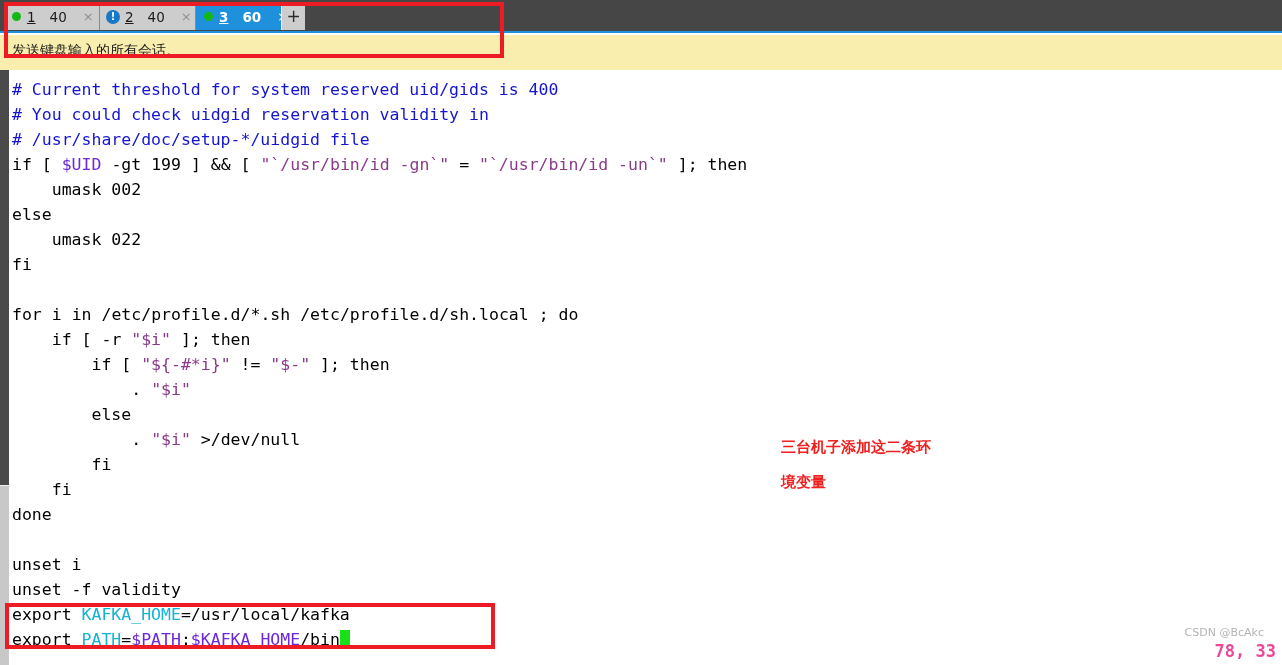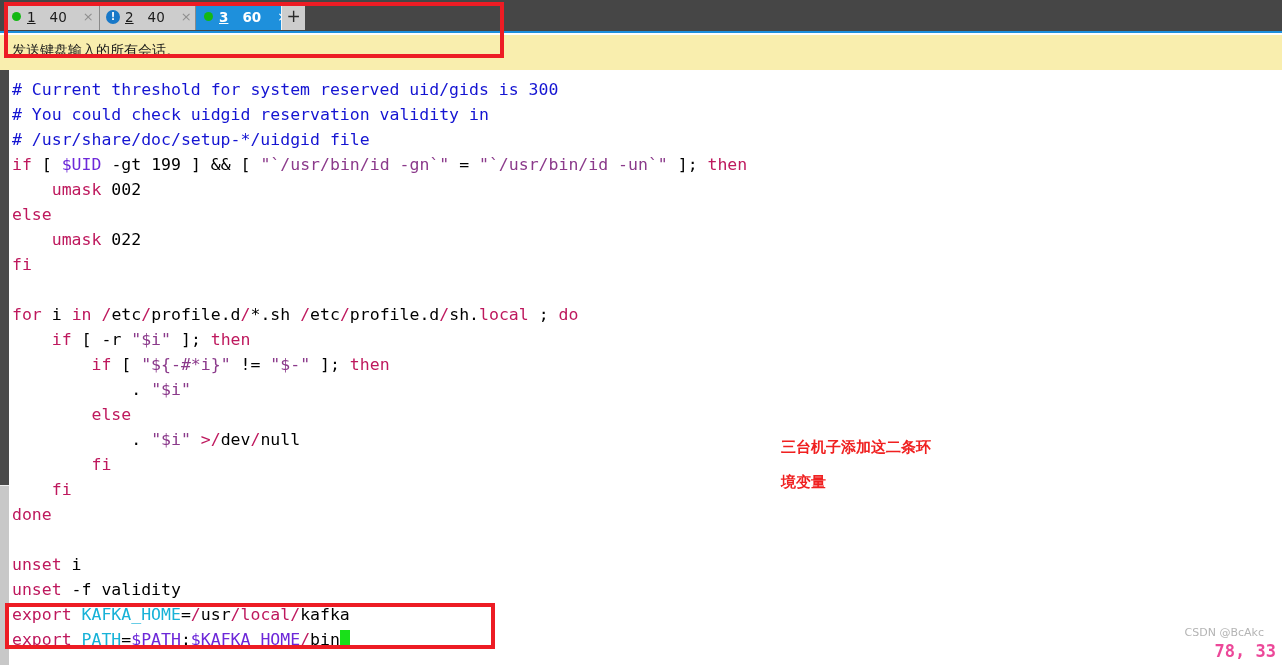--- a/index.html
+++ b/index.html
@@ -97,21 +97,21 @@
   }
   #code{
     position:absolute;left:12px;top:7px;
     font-family:"DejaVu Sans Mono","Liberation Mono",monospace;
     font-size:16.5px;
     line-height:25px;
     white-space:pre;
     color:#000000;
   }
   .cm{color:#1414d2;}        
-  .kw{color:#be185d;}        
+  .kw{color:#000000;}        
   .var{color:#6d28d9;}       
   .str{color:#8b3a8b;}       
   .pl{color:#000000;}        
   .cy{color:#17b2d8;margin-top:13px;}        
   .cursor{
     background:#19e019;color:#000000;
   }
 
   
   .redbox{
@@ -174,21 +174,21 @@
 </div>
 
 <div id="notice">
   <div class="ntext">发送键盘输入的所有会话。</div>
 </div>
 
 <div id="term">
   <div id="scrolltrack">
     <div id="scrollthumb"></div>
   </div>
-  <div id="code"><span class="cm"># Current threshold for system reserved uid/gids is 300</span>
+  <div id="code"><span class="cm"># Current threshold for system reserved uid/gids is 400</span>
 <span class="cm"># You could check uidgid reservation validity in</span>
 <span class="cm"># /usr/share/doc/setup-*/uidgid file</span>
 <span class="kw">if</span><span class="pl"> </span><span class="pl">[</span><span class="pl"> </span><span class="var">$UID</span><span class="pl"> </span><span class="pl">-</span><span class="pl">gt</span><span class="pl"> </span><span class="pl">1</span><span class="pl">9</span><span class="pl">9</span><span class="pl"> </span><span class="pl">]</span><span class="pl"> </span><span class="pl">&amp;</span><span class="pl">&amp;</span><span class="pl"> </span><span class="pl">[</span><span class="pl"> </span><span class="str">"`/usr/bin/id -gn`"</span><span class="pl"> </span><span class="pl">=</span><span class="pl"> </span><span class="str">"`/usr/bin/id -un`"</span><span class="pl"> </span><span class="pl">]</span><span class="pl">;</span><span class="pl"> </span><span class="kw">then</span>
 <span class="pl"> </span><span class="pl"> </span><span class="pl"> </span><span class="pl"> </span><span class="kw">umask</span><span class="pl"> </span><span class="pl">0</span><span class="pl">0</span><span class="pl">2</span>
 <span class="kw">else</span>
 <span class="pl"> </span><span class="pl"> </span><span class="pl"> </span><span class="pl"> </span><span class="kw">umask</span><span class="pl"> </span><span class="pl">0</span><span class="pl">2</span><span class="pl">2</span>
 <span class="kw">fi</span>
 
 <span class="kw">for</span><span class="pl"> </span><span class="pl">i</span><span class="pl"> </span><span class="kw">in</span><span class="pl"> </span><span class="kw">/</span><span class="pl">etc</span><span class="kw">/</span><span class="pl">profile</span><span class="pl">.</span><span class="pl">d</span><span class="kw">/</span><span class="pl">*</span><span class="pl">.</span><span class="pl">sh</span><span class="pl"> </span><span class="kw">/</span><span class="pl">etc</span><span class="kw">/</span><span class="pl">profile</span><span class="pl">.</span><span class="pl">d</span><span class="kw">/</span><span class="pl">sh</span><span class="pl">.</span><span class="kw">local</span><span class="pl"> </span><span class="pl">;</span><span class="pl"> </span><span class="kw">do</span>
 <span class="pl"> </span><span class="pl"> </span><span class="pl"> </span><span class="pl"> </span><span class="kw">if</span><span class="pl"> </span><span class="pl">[</span><span class="pl"> </span><span class="pl">-</span><span class="pl">r</span><span class="pl"> </span><span class="str">"$i"</span><span class="pl"> </span><span class="pl">]</span><span class="pl">;</span><span class="pl"> </span><span class="kw">then</span>

